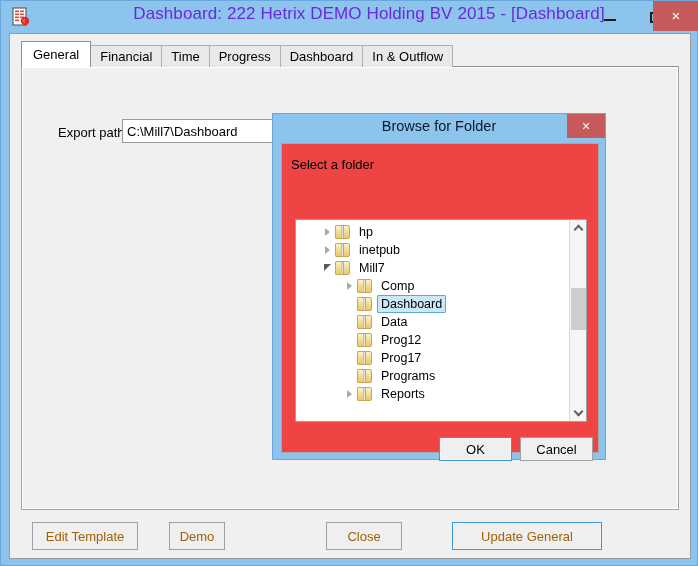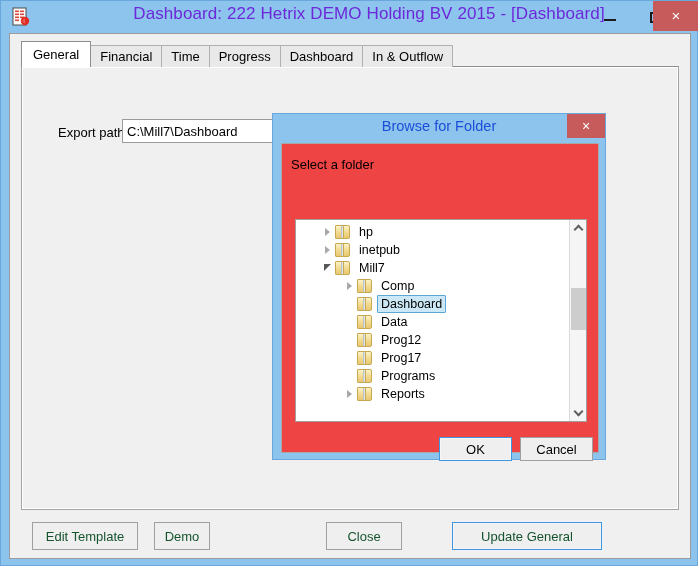--- a/index.html
+++ b/index.html
@@ -168,26 +168,26 @@
   }
 
   
   .btm-btn {
     position: absolute;
     height: 28px;
     background: #efefef;
     border: 1px solid #a0a0a0;
     font-size: 13px;
     font-family: "Liberation Sans", sans-serif;
-    color: #14532d;
+    color: #a16207;
     cursor: default;
     padding: 0;
   }
   #btn-edit-template { left: 22px;  top: 488px; width: 106px; }
-  #btn-demo          { left: 144px; top: 488px; width: 56px;  }
+  #btn-demo          { left: 159px; top: 488px; width: 56px;  }
   #btn-close-form    { left: 316px; top: 488px; width: 76px;  }
   #btn-update-general{
     left: 442px; top: 488px; width: 150px;
     border: 1px solid #3c97e0;
     background: #efefef;
     box-shadow: inset 0 0 0 1px #f4f4f4;
   }
 
   
   #browse-dialog {
@@ -202,21 +202,21 @@
     position: absolute;
     left: 0; top: 0;
     width: 332px; height: 29px;
   }
   #dlg-title-text {
     position: absolute;
     left: 0; top: 4px;
     width: 332px;
     text-align: center;
     font-size: 14.5px;
-    color: #1d4ed8;
+    color: #0f172a;
     white-space: nowrap;
   }
   #dlg-btn-close {
     position: absolute;
     left: 294px; top: 0px;
     width: 38px; height: 24px;
     background: #c75b5b;
     border: none;
     color: #fff;
     font-size: 14px;

